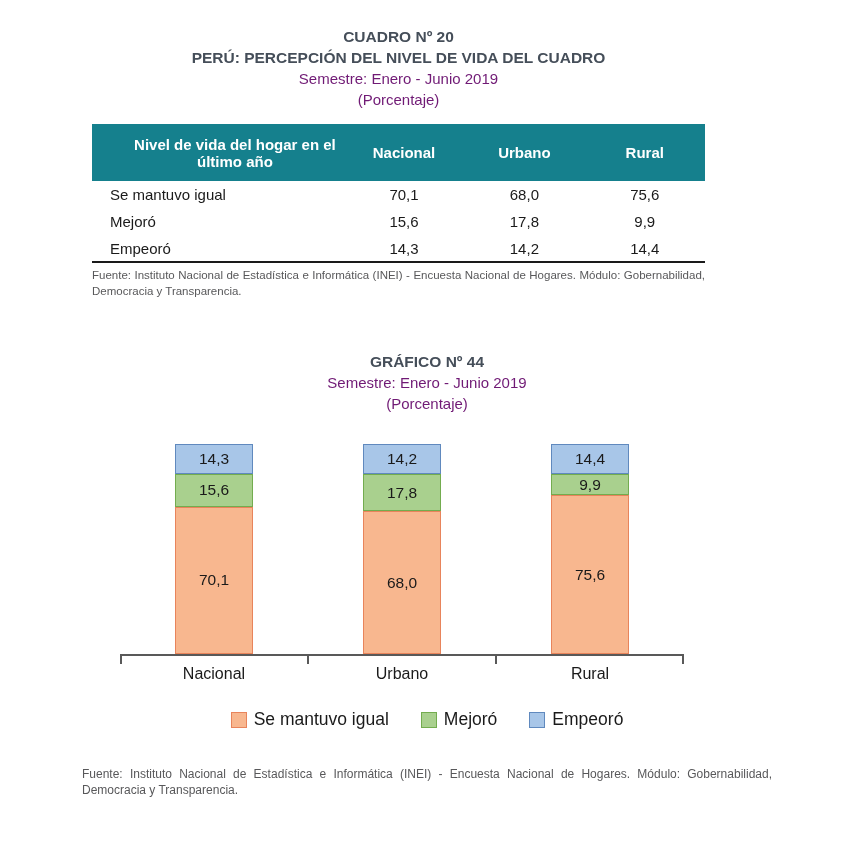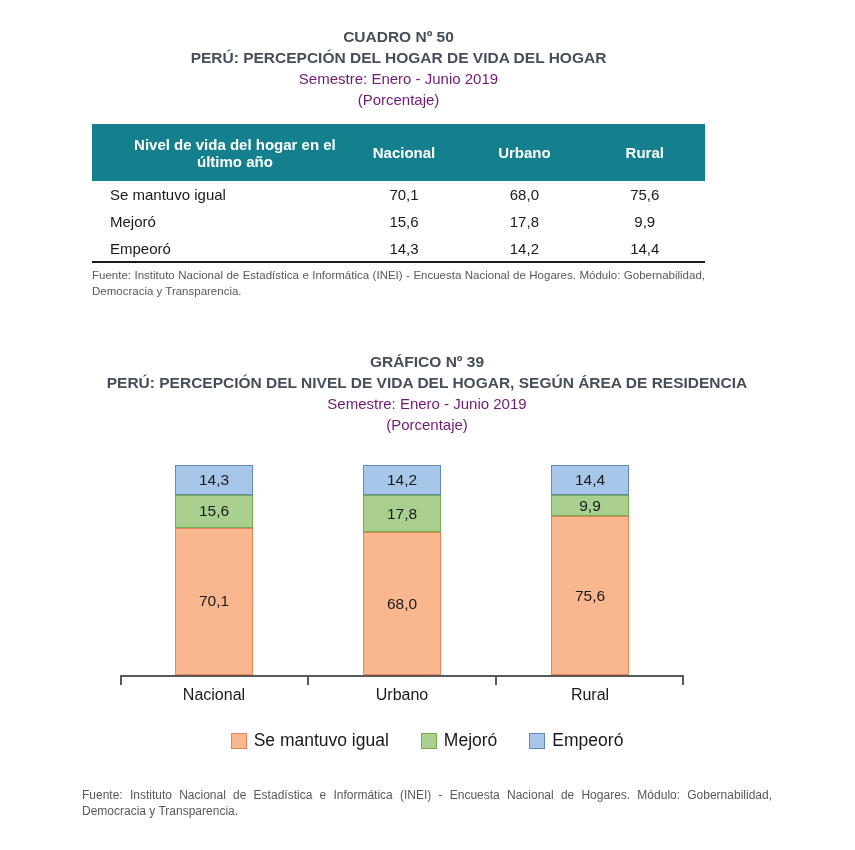--- a/index.html
+++ b/index.html
@@ -55,22 +55,22 @@
 
   .fuente-bottom { margin-top:36px; font-size:12px; line-height:16px; }
 </style>
 </head>
 <body>
 
 <div class="page">
 
   <div class="table-section">
     <div class="titles">
-      <div class="title-main">CUADRO Nº 50</div>
-      <div class="title-main">PERÚ: PERCEPCIÓN DEL HOGAR DE VIDA DEL HOGAR</div>
+      <div class="title-main">CUADRO Nº 20</div>
+      <div class="title-main">PERÚ: PERCEPCIÓN DEL NIVEL DE VIDA DEL CUADRO</div>
       <div class="title-sub">Semestre: Enero - Junio 2019</div>
       <div class="title-sub">(Porcentaje)</div>
     </div>
 
     <table class="data-table">
       <thead>
         <tr>
           <th class="col-label hdr" style="background: rgb(21, 128, 141);">Nivel de vida del hogar en el último año</th>
           <th class="col-num hdr" style="background: rgb(21, 128, 141);">Nacional</th>
           <th class="col-num hdr" style="background: rgb(21, 128, 141);">Urbano</th>
@@ -97,22 +97,21 @@
           <td>14,4</td>
         </tr>
       </tbody>
     </table>
 
     <div class="fuente">Fuente: Instituto Nacional de Estadística e Informática (INEI) - Encuesta Nacional de Hogares. Módulo: Gobernabilidad, Democracia y Transparencia.</div>
   </div>
 
   <div class="chart-section">
     <div class="titles">
-      <div class="title-main">GRÁFICO Nº 39</div>
-      <div class="title-main">PERÚ: PERCEPCIÓN DEL NIVEL DE VIDA DEL HOGAR, SEGÚN ÁREA DE RESIDENCIA</div>
+      <div class="title-main">GRÁFICO Nº 44</div>
       <div class="title-sub">Semestre: Enero - Junio 2019</div>
       <div class="title-sub">(Porcentaje)</div>
     </div>
 
     <div class="plot-area">
       <div class="slot">
         <div class="bar">
           <div class="seg" style="height: 30.03px; background: rgb(168, 198, 232); border-color: rgb(96, 137, 190);">
               <span>14,3</span>
             </div>

